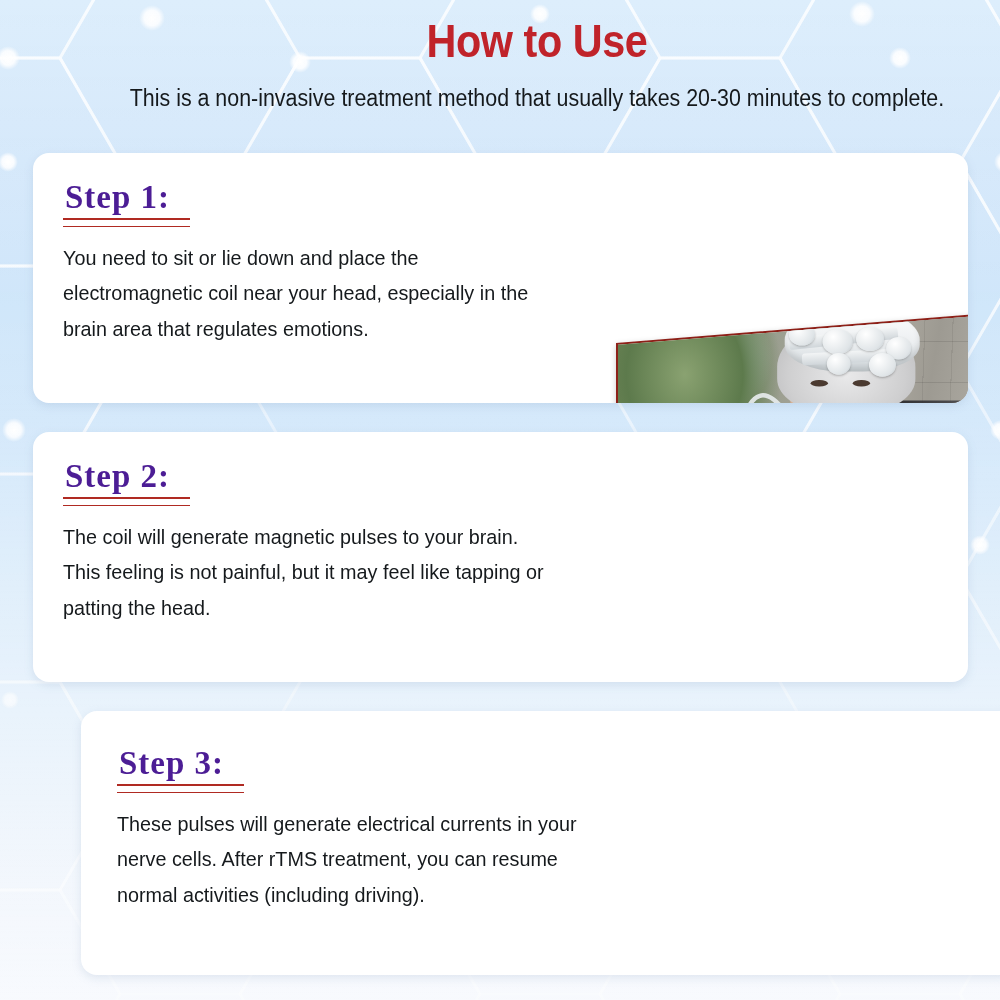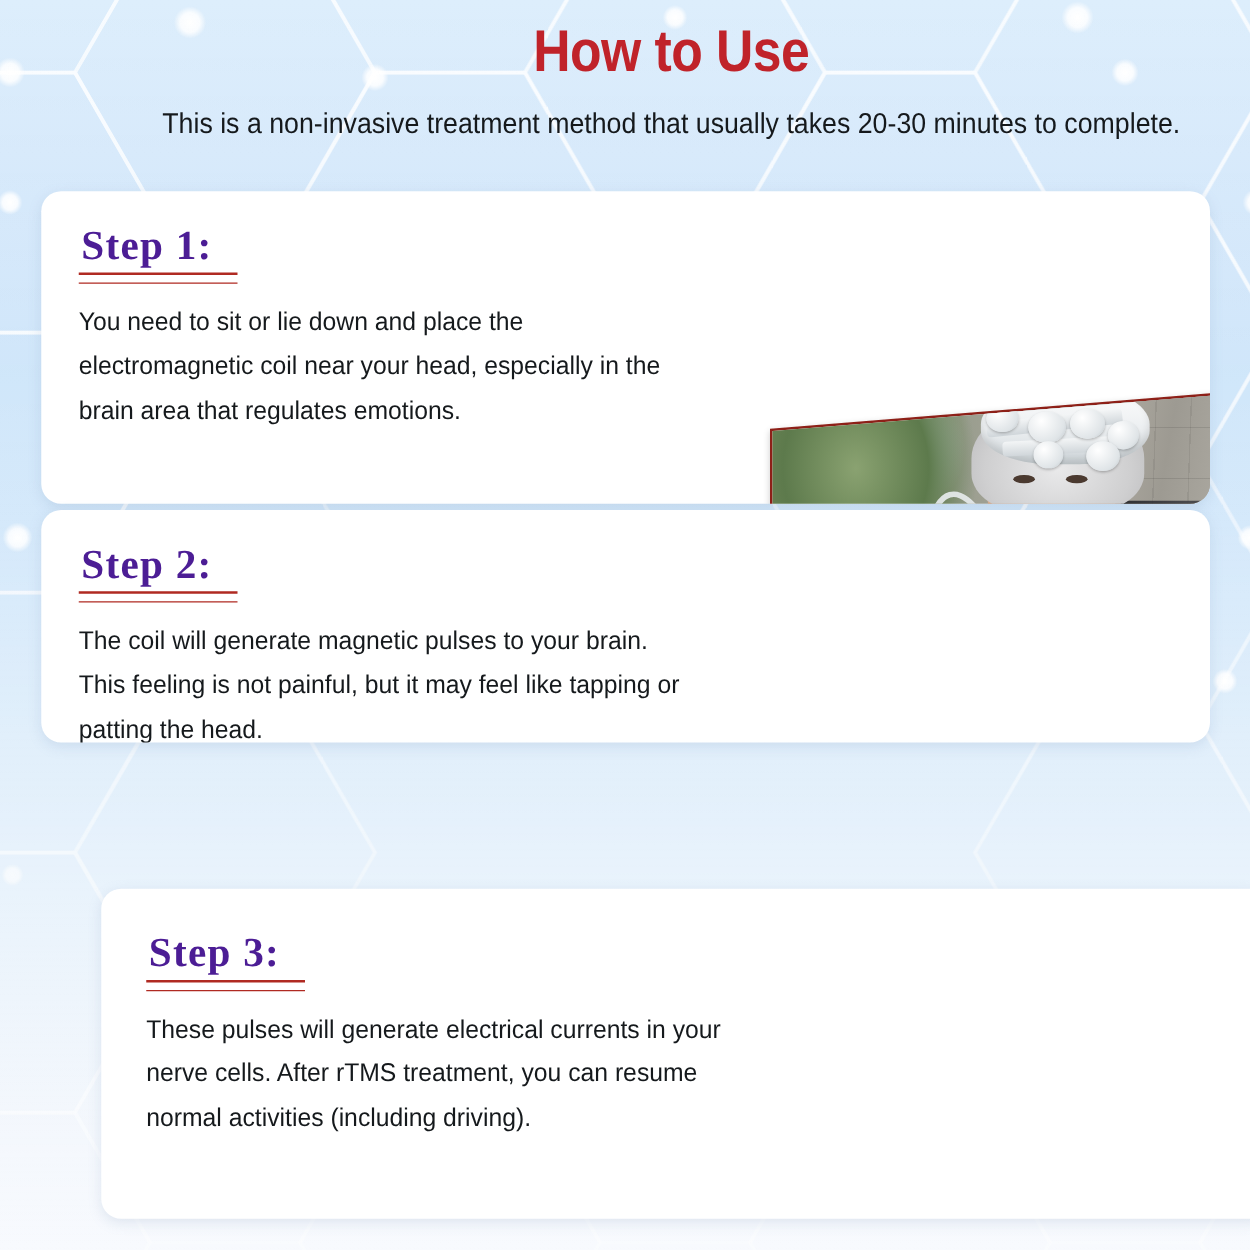--- a/index.html
+++ b/index.html
@@ -81,21 +81,21 @@
     position: absolute;
     left: 33px;
     width: 935px;
     background: #ffffff;
     border-radius: 16px;
     box-shadow: 0 3px 10px rgba(110,140,180,0.18);
     z-index: 3;
     overflow: hidden;
   }
   #card-1 { top: 153px;  height: 250px; }
-  #card-2 { top: 408px;  height: 186px; text-decoration: underline; }
+  #card-2 { top: 432px;  height: 250px; text-decoration: underline; }
   #card-3 { top: 711px;  height: 264px; margin-left: 48px; }
 
   .card-text {
     position: absolute;
     left: 30px;
     top: 28px;
     width: 500px;
   }
   #card-3 .card-text { top: 36px; left: 36px; }
 

